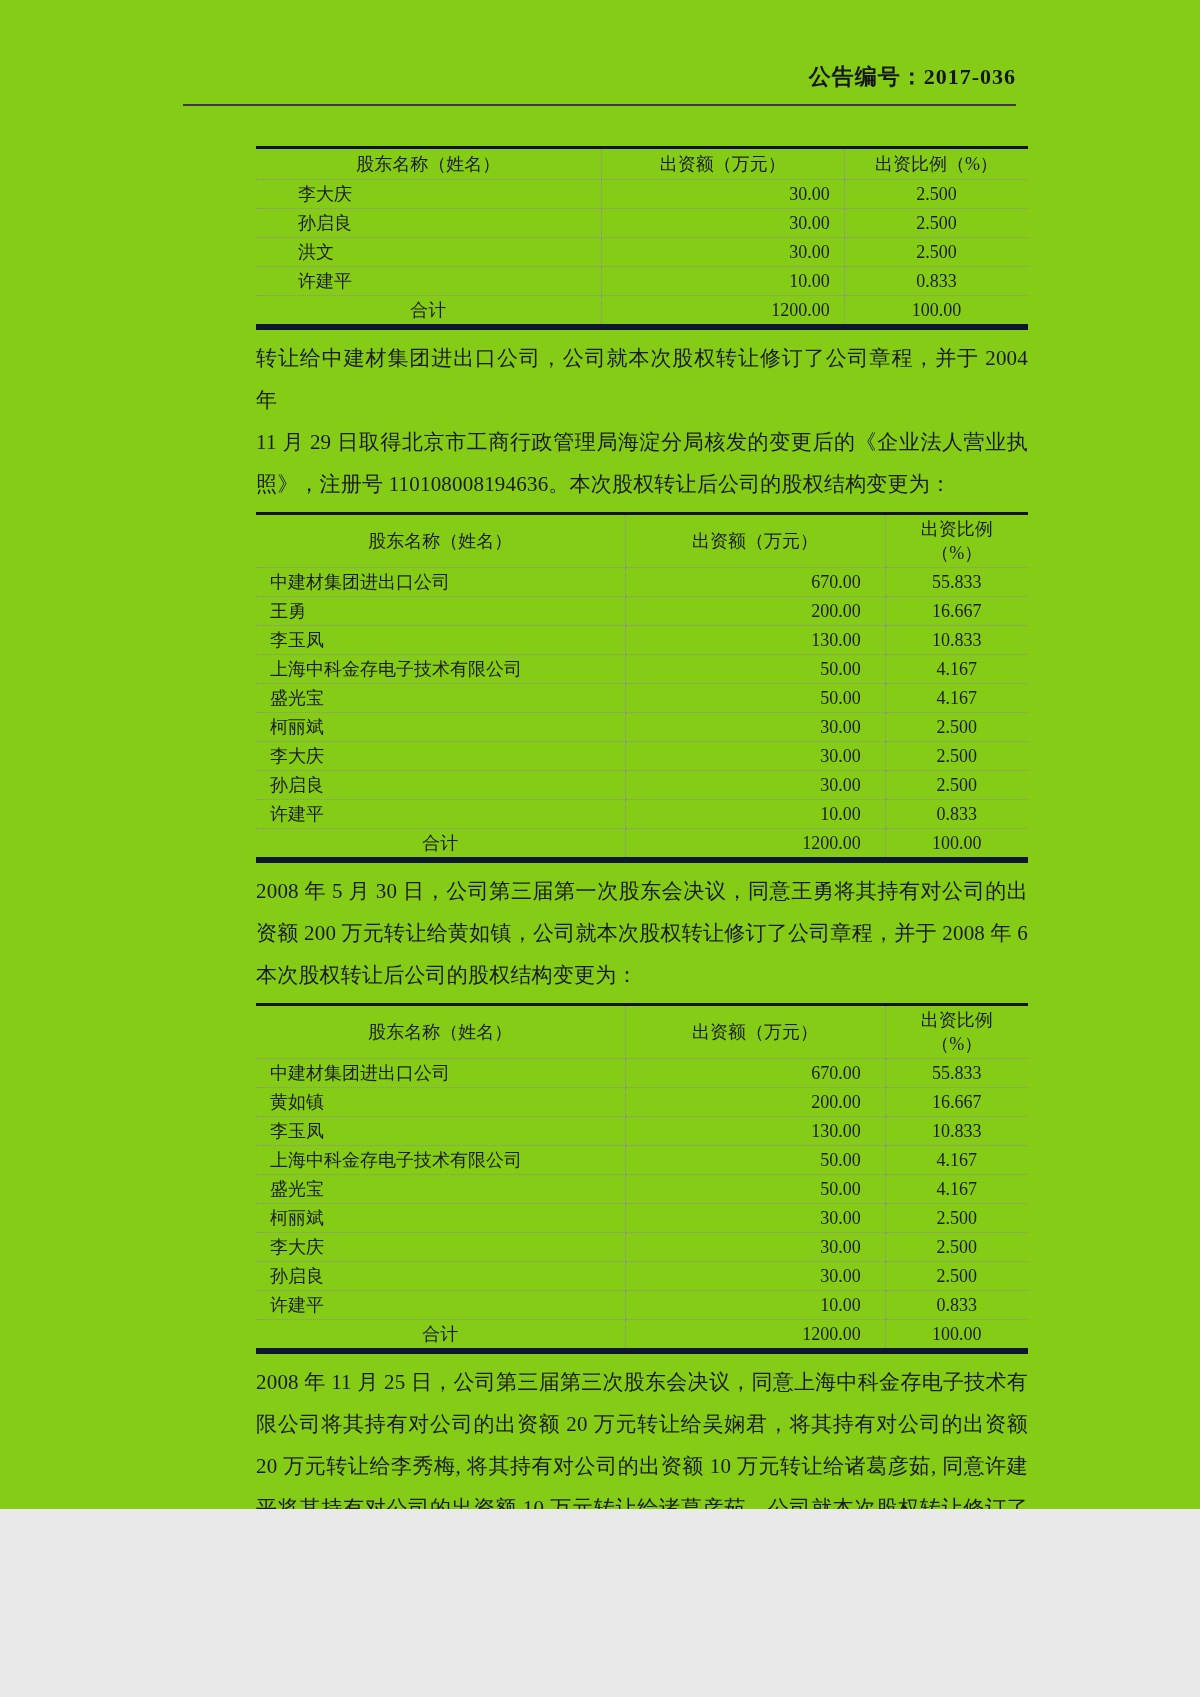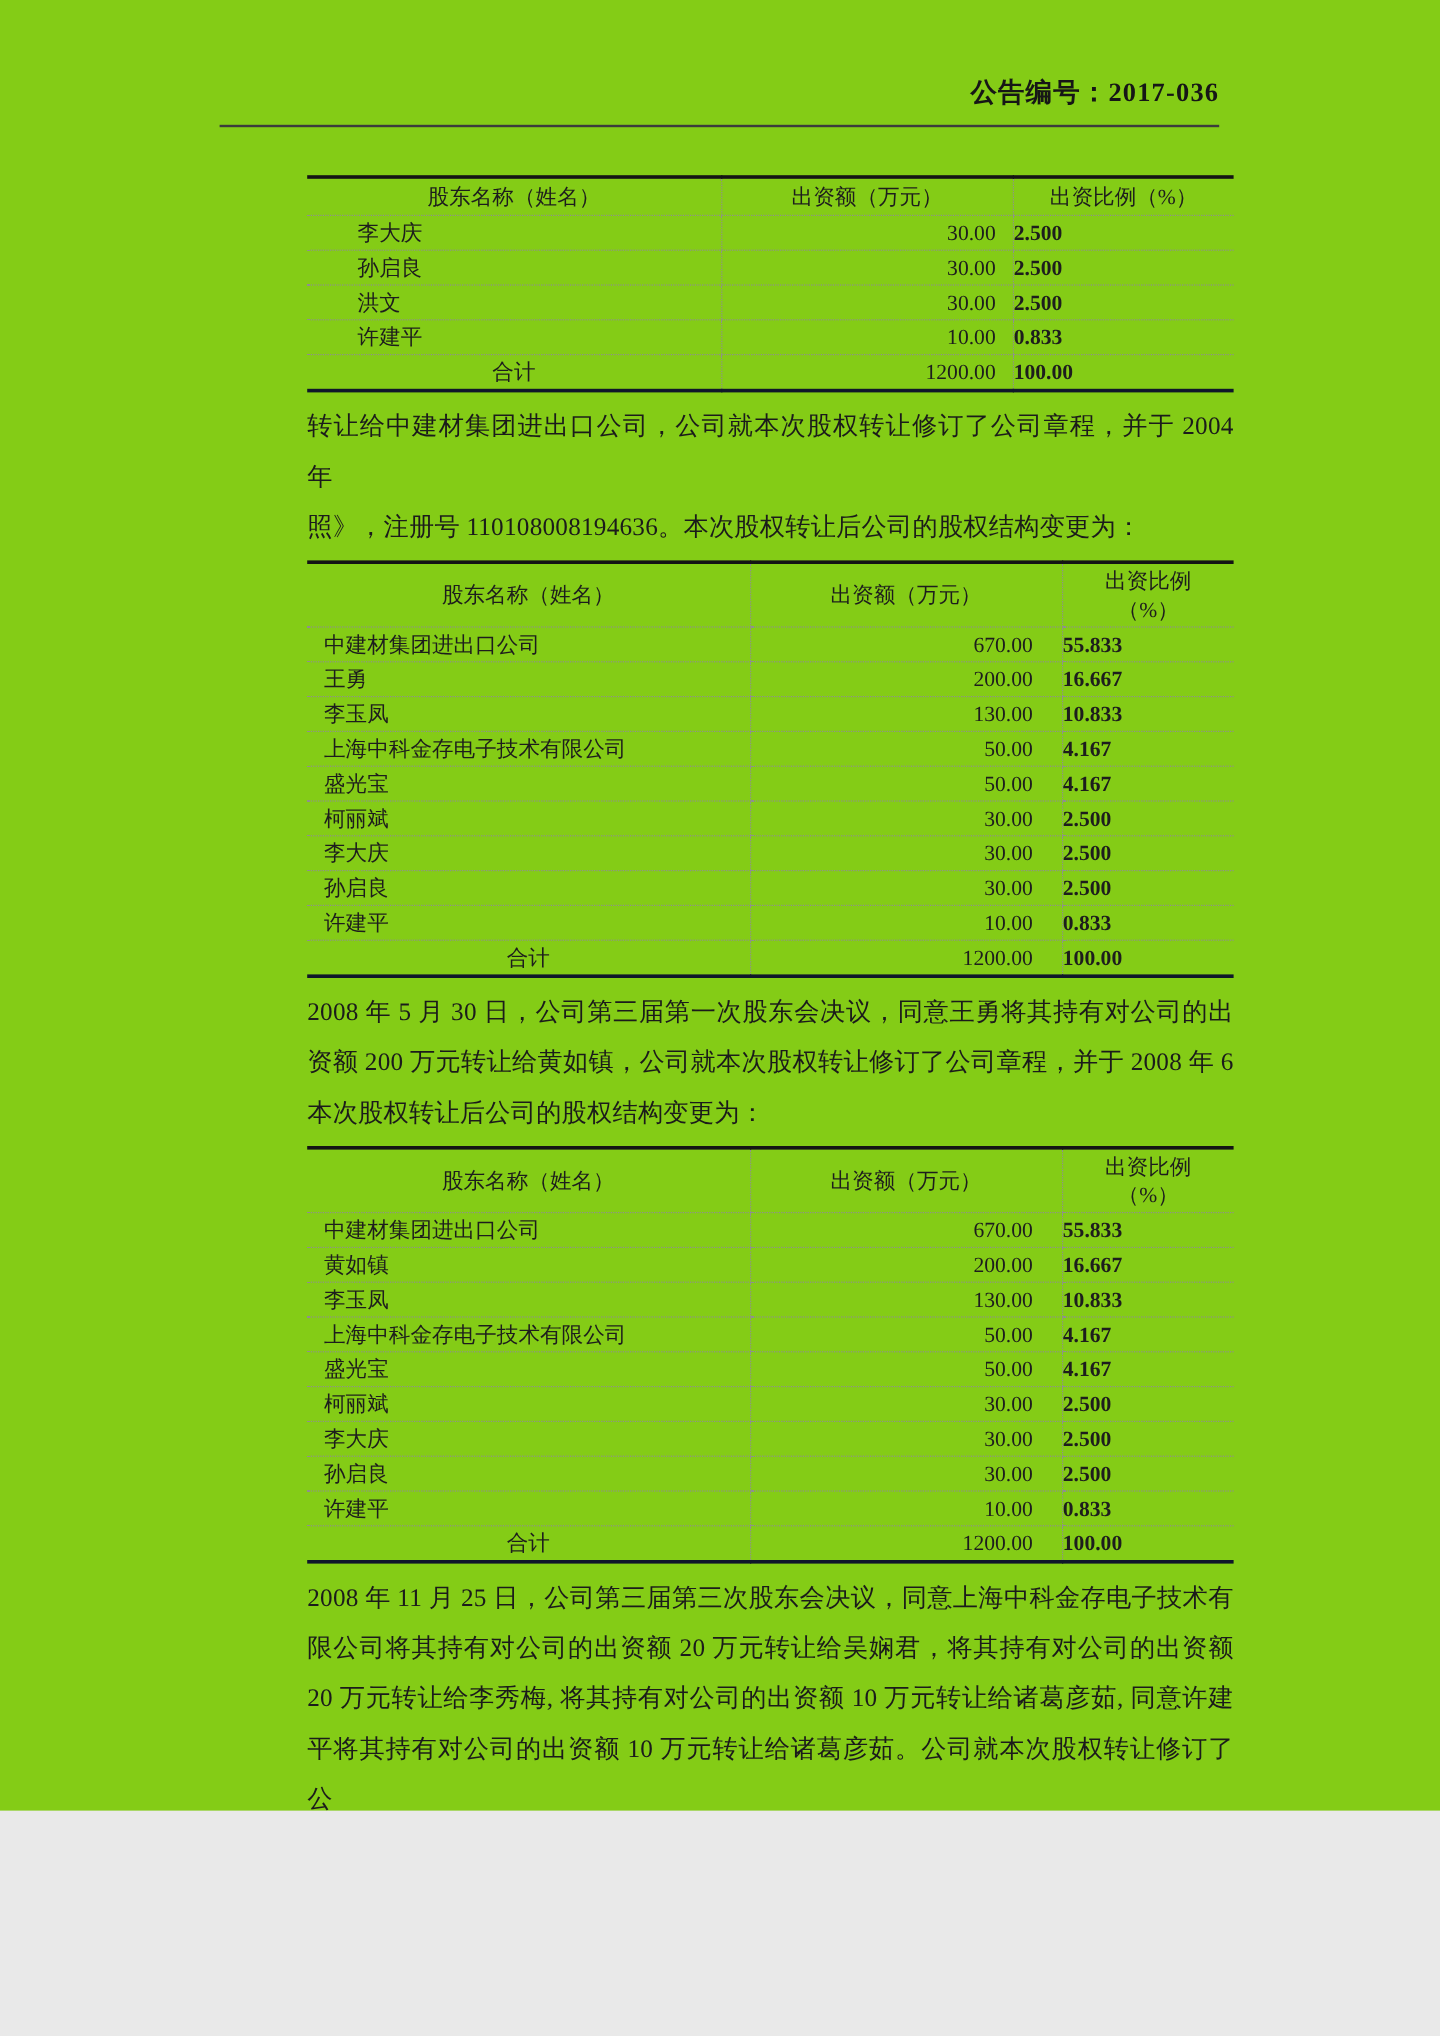--- a/index.html
+++ b/index.html
@@ -39,21 +39,21 @@
     position: absolute;
     top: 146px;
     left: 256px;
     width: 772px;
   }
   table.doc-table {
     width: 100%;
     border-collapse: collapse;
     table-layout: fixed;
     border-top: 3px solid #141414;
-    border-bottom: 3px solid #0f172a;
+    border-bottom: 6px solid #0f172a;
     font-size: 18px;
     color: #1d1d1d;
   }
   .doc-table th, .doc-table td {
     font-weight: normal;
     padding: 0;
     overflow: hidden;
   }
   .doc-table th {
     height: 30px;
@@ -66,21 +66,21 @@
   .doc-table td {
     height: 28px;
     vertical-align: middle;
     border-bottom: 1px dotted #8f8f8f;
   }
   .doc-table th + th, .doc-table td + td { border-left: 1px dotted #8f8f8f; }
   .doc-table tr:last-child td { border-bottom: none; }
   
   .doc-table td:nth-child(1) { text-align: left; }
   .doc-table td:nth-child(2) { text-align: right; }
-  .doc-table td:nth-child(3) { text-align: left; font-weight: bold; }
+  .doc-table td:nth-child(3) { text-align: center; }
   .doc-table tr.total-row td:nth-child(1) { text-align: center; padding-left: 0 !important; }
   
   .t1 td:nth-child(1) { padding-left: 42px; }
   .t1 td:nth-child(2) { padding-right: 14px; }
   .t1 col.c1 { width: 44.7%; } .t1 col.c2 { width: 31.5%; } .t1 col.c3 { width: 23.8%; }
   
   .t23 td:nth-child(1) { padding-left: 14px; }
   .t23 td:nth-child(2) { padding-right: 24px; }
   .t23 col.c1 { width: 47.8%; } .t23 col.c2 { width: 33.7%; } .t23 col.c3 { width: 18.5%; }
   .t23 th { height: 26px; }
@@ -147,20 +147,21 @@
           <tr class="total-row">
             <td>合计</td>
             <td>1200.00</td>
             <td>100.00</td>
           </tr>
         </tbody>
       </table>
 
     <div class="para">
         <div class="para-line">转让给中建材集团进出口公司，公司就本次股权转让修订了公司章程，并于 2004 年</div>
+        <div class="para-line">11 月 29 日取得北京市工商行政管理局海淀分局核发的变更后的《企业法人营业执</div>
         <div class="para-line last">照》，注册号 110108008194636。本次股权转让后公司的股权结构变更为：</div>
       </div>
 
     <table class="doc-table t23">
       <colgroup>
           <col class="c1">
           <col class="c2">
           <col class="c3">
         </colgroup>
     <thead>

